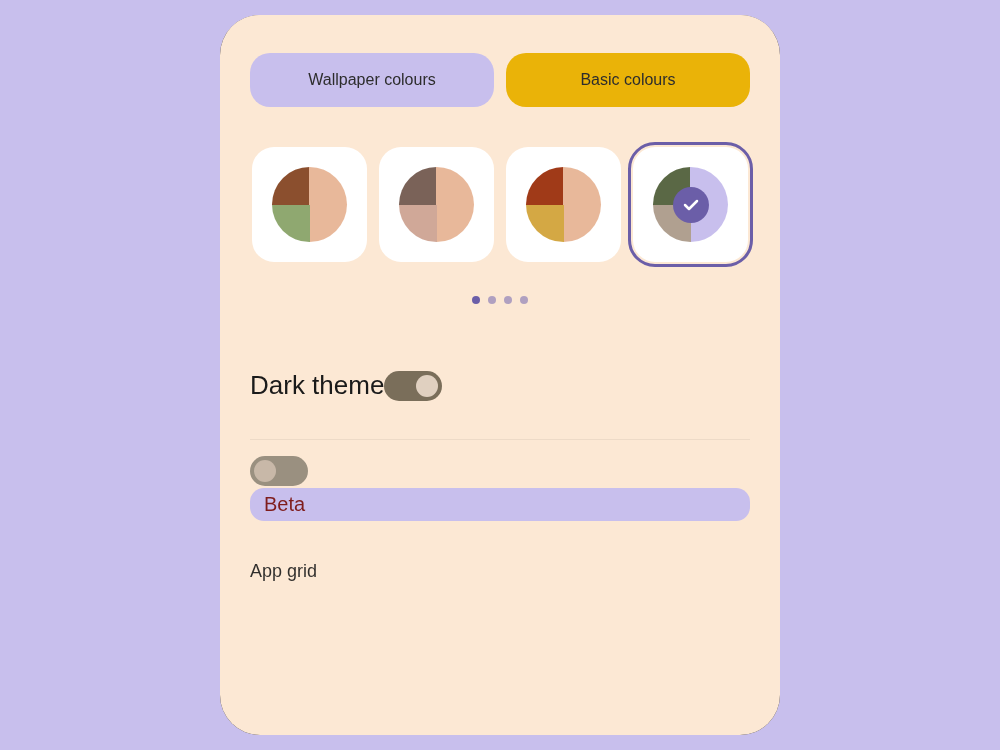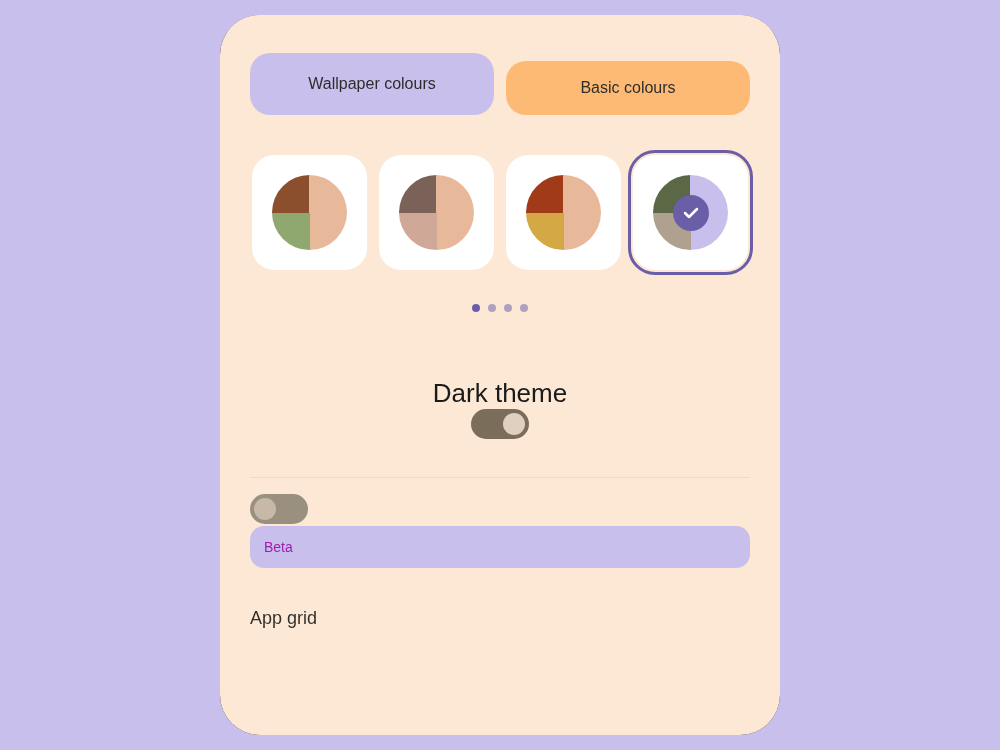--- a/index.html
+++ b/index.html
@@ -65,23 +65,22 @@
       font-weight: 500;
       cursor: pointer;
     }
 
     .tab-wallpaper {
       background: #c8bfed;
       color: #2d2d2d;
     }
 
     .tab-basic {
-      background: #fdba74;
+      background: #eab308;
       color: #2d2d2d;
-      margin-top: 8px;
     }
 
     
     .swatches-row {
       display: flex;
       gap: 12px;
       margin-bottom: 22px;
       justify-content: center;
     }
 
@@ -180,21 +179,20 @@
 
     .dot.active {
       background: #6b5ea8;
     }
 
     
     .setting-row {
       display: flex;
       align-items: center;
       padding: 22px 0;
-      flex-direction: column;
     }
 
     .setting-label {
       font-size: 26px;
       font-weight: 400;
       color: #1a1a1a;
     }
 
     
     .toggle {
@@ -228,23 +226,23 @@
     }
 
     .toggle-off .toggle-knob {
       background: #c8b8a8;
       left: 4px;
     }
 
     .beta-badge {
       display: inline-block;
       background: #c8bfed;
-      color: #a21caf;
-      font-size: 14px;
-      padding: 13px 14px;
+      color: #7f1d1d;
+      font-size: 20px;
+      padding: 5px 14px;
       border-radius: 14px;
       margin-top: 2px;
       margin-bottom: 10px;
     }
 
     .themed-icons-section {
       display: flex;
       flex-direction: column;
     }
 

